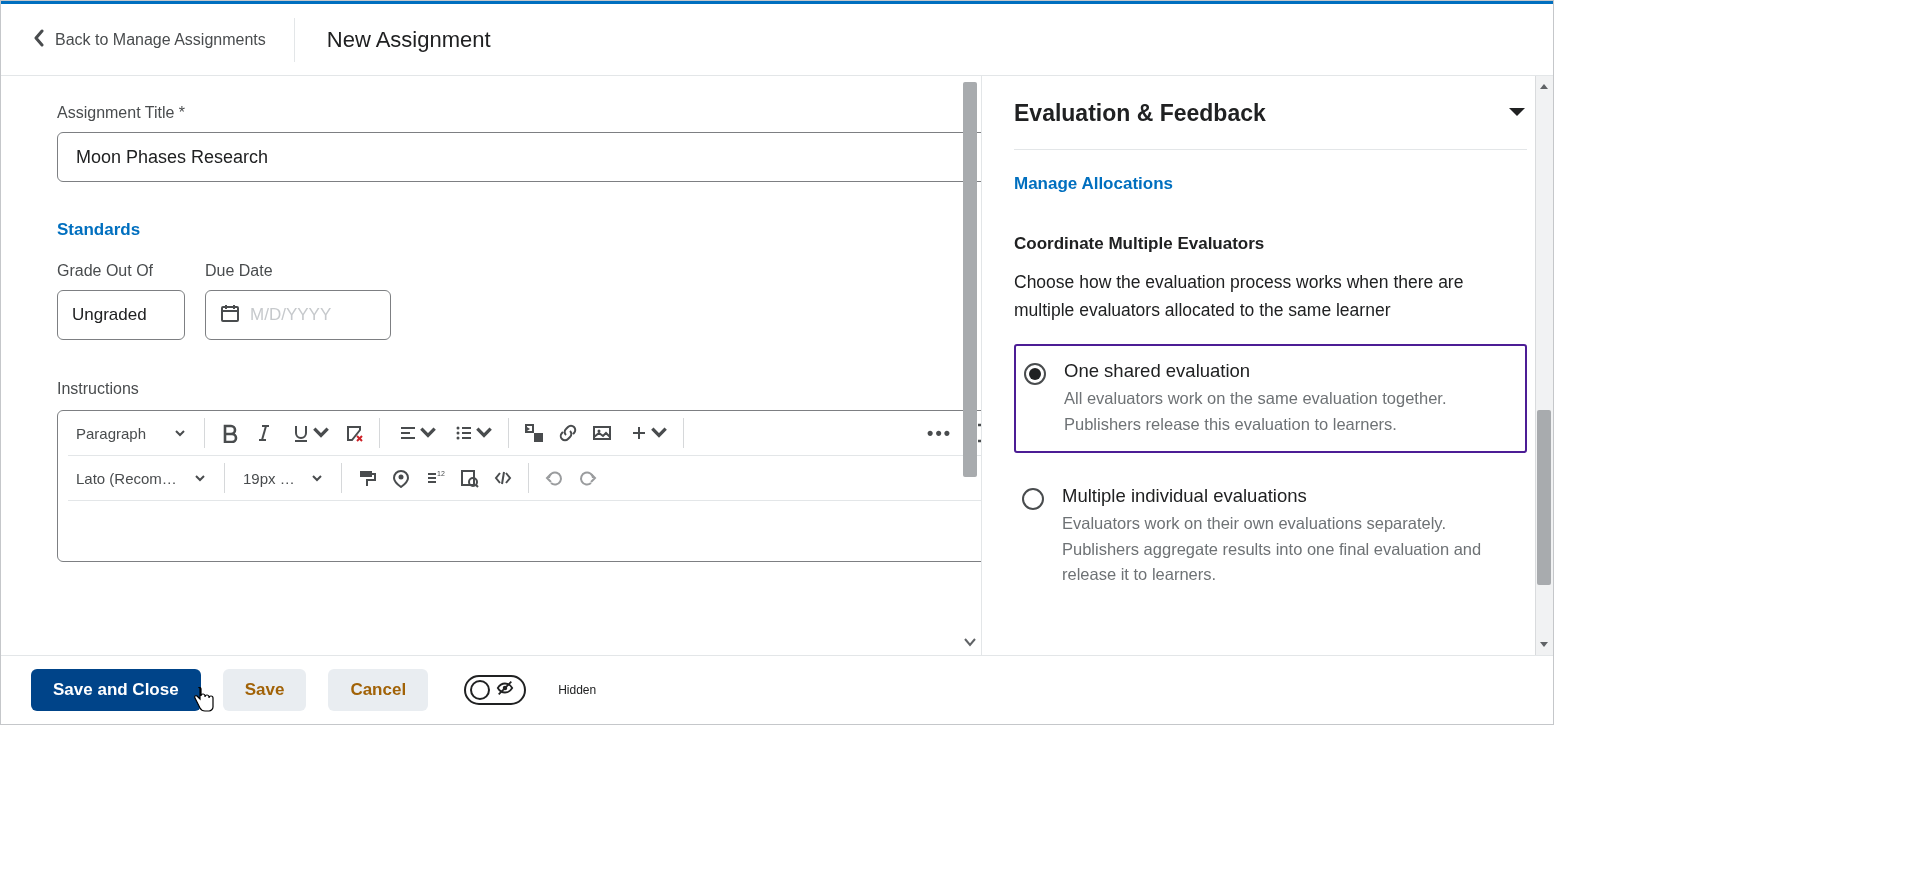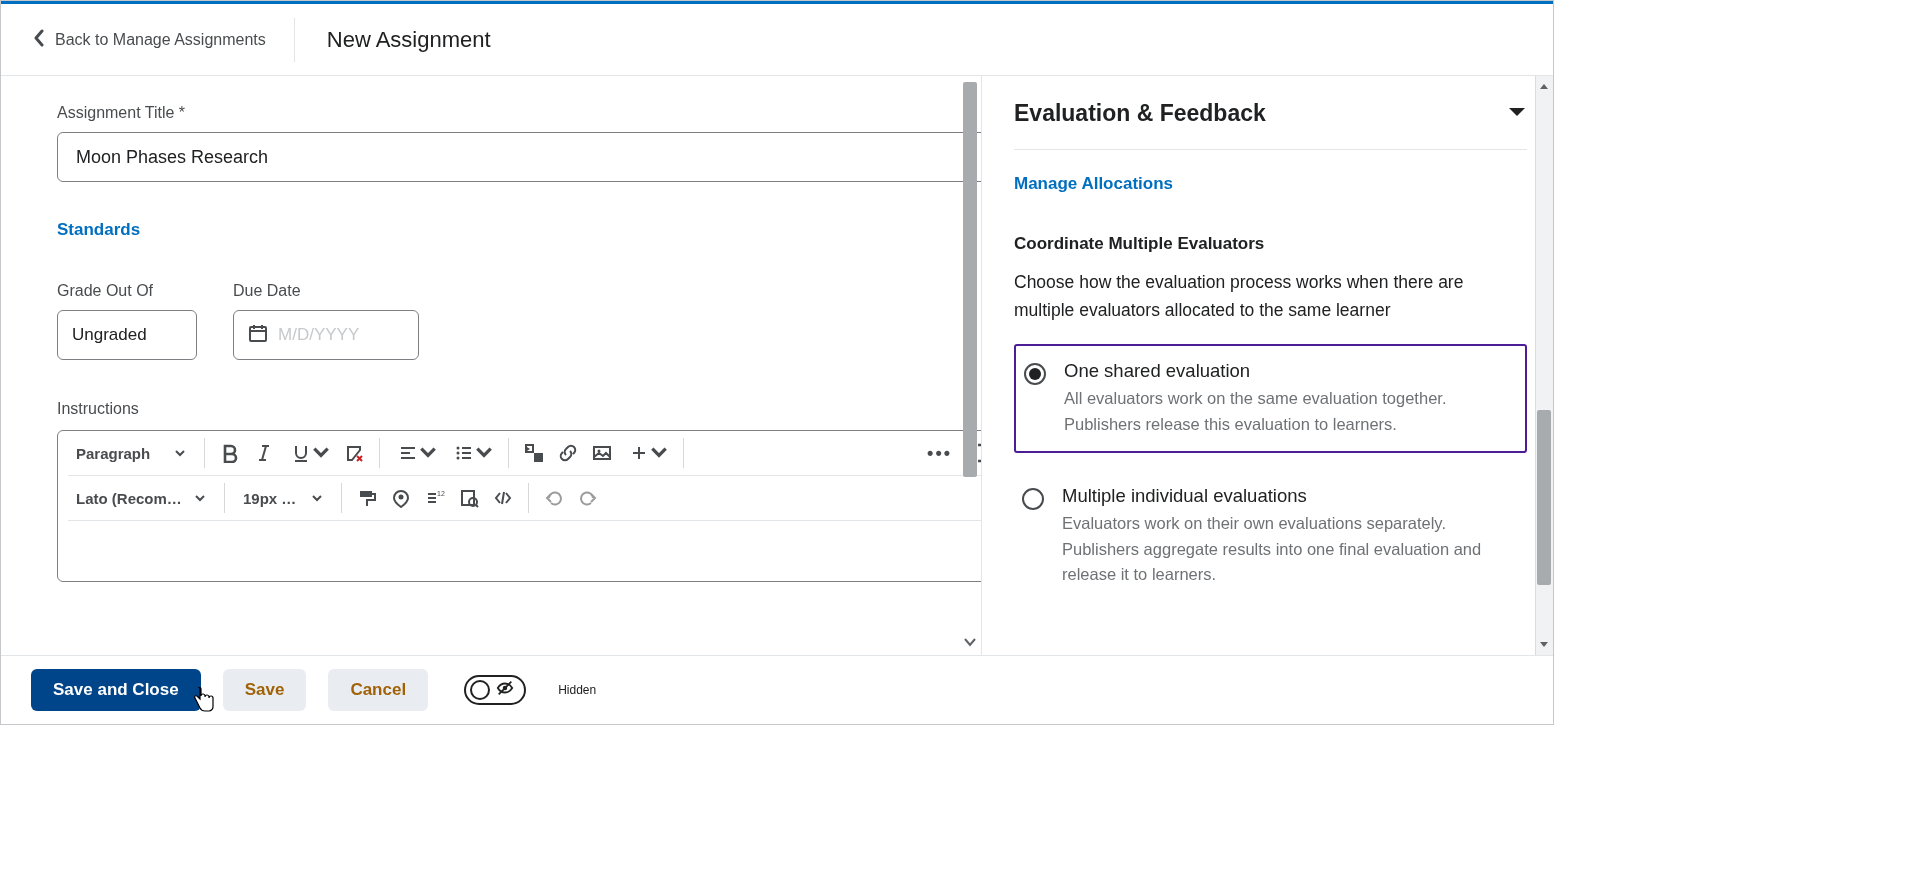--- a/index.html
+++ b/index.html
@@ -62,46 +62,46 @@
   .label {
     font-size: 16px; color: #494c4e; margin-bottom: 10px;
   }
   .input-text {
     width: 944px; height: 50px; border: 1px solid #7d7f82; border-radius: 6px;
     padding: 0 18px; font-size: 18px; color: #202122; background:#fff;
   }
   .link {
     color: #006FBF; font-size: 17px; font-weight: 600; cursor:pointer;
   }
-  .standards { margin: 38px 0 42px 0; display:inline-block; }
-  .row { display: flex; gap: 36px; margin-bottom: 40px; }
+  .standards { margin: 38px 0 22px 0; display:inline-block; }
+  .row { display: flex; gap: 20px; margin-bottom: 40px; }
   .field { display: flex; flex-direction: column; }
   .select-box, .date-box {
-    width: 140px; height: 50px; border:1px solid #7d7f82; border-radius:6px;
+    width: 128px; height: 50px; border:1px solid #7d7f82; border-radius:6px;
     display:flex; align-items:center; padding:0 14px; font-size:17px; color:#202122;
     background:#fff; cursor:pointer;
   }
   .date-box { width: 186px; gap: 10px; }
   .date-box .placeholder { color: #c6c9cc; font-size:17px; }
   .cal-icon svg { width:20px; height:20px; }
   .instructions-label { font-size:16px; color:#494c4e; margin-bottom:12px; }
   .editor {
     width: 944px; border:1px solid #7d7f82; border-radius:6px; background:#fff;
   }
   .toolbar-row {
     display:flex; align-items:center; height:44px; padding: 0 8px;
   }
   .tb-sep { width:1px; height:30px; background:#d6d8da; margin: 0 8px; }
   .tb-btn {
     display:flex; align-items:center; justify-content:center;
     min-width:34px; height:34px; padding:0 6px; color:#494c4e;
     cursor:pointer; border-radius:4px; font-size:15px;
   }
   .tb-btn svg { width:20px; height:20px; }
-  .tb-dd { display:flex; align-items:center; gap:8px; padding:0 10px;font-weight:bold;}
+  .tb-dd { display:flex; align-items:center; gap:8px; padding:0 10px;}
   .tb-dd .caret svg{width:12px;height:12px;}
   .tb-btn.wide { min-width:50px; justify-content:space-between; padding:0 6px 0 10px;}
   .tb-divider-line { border-top:1px solid #e3e6e8; margin:0 10px; }
   .more-dots { font-weight:bold; letter-spacing:2px; font-size:18px;}
   .fullscreen svg{width:22px;height:22px;}
 
   
   .side {
     width: 572px; border-left:1px solid #e3e6e8; position:relative; overflow:hidden;
     padding: 24px 26px 0 32px;

